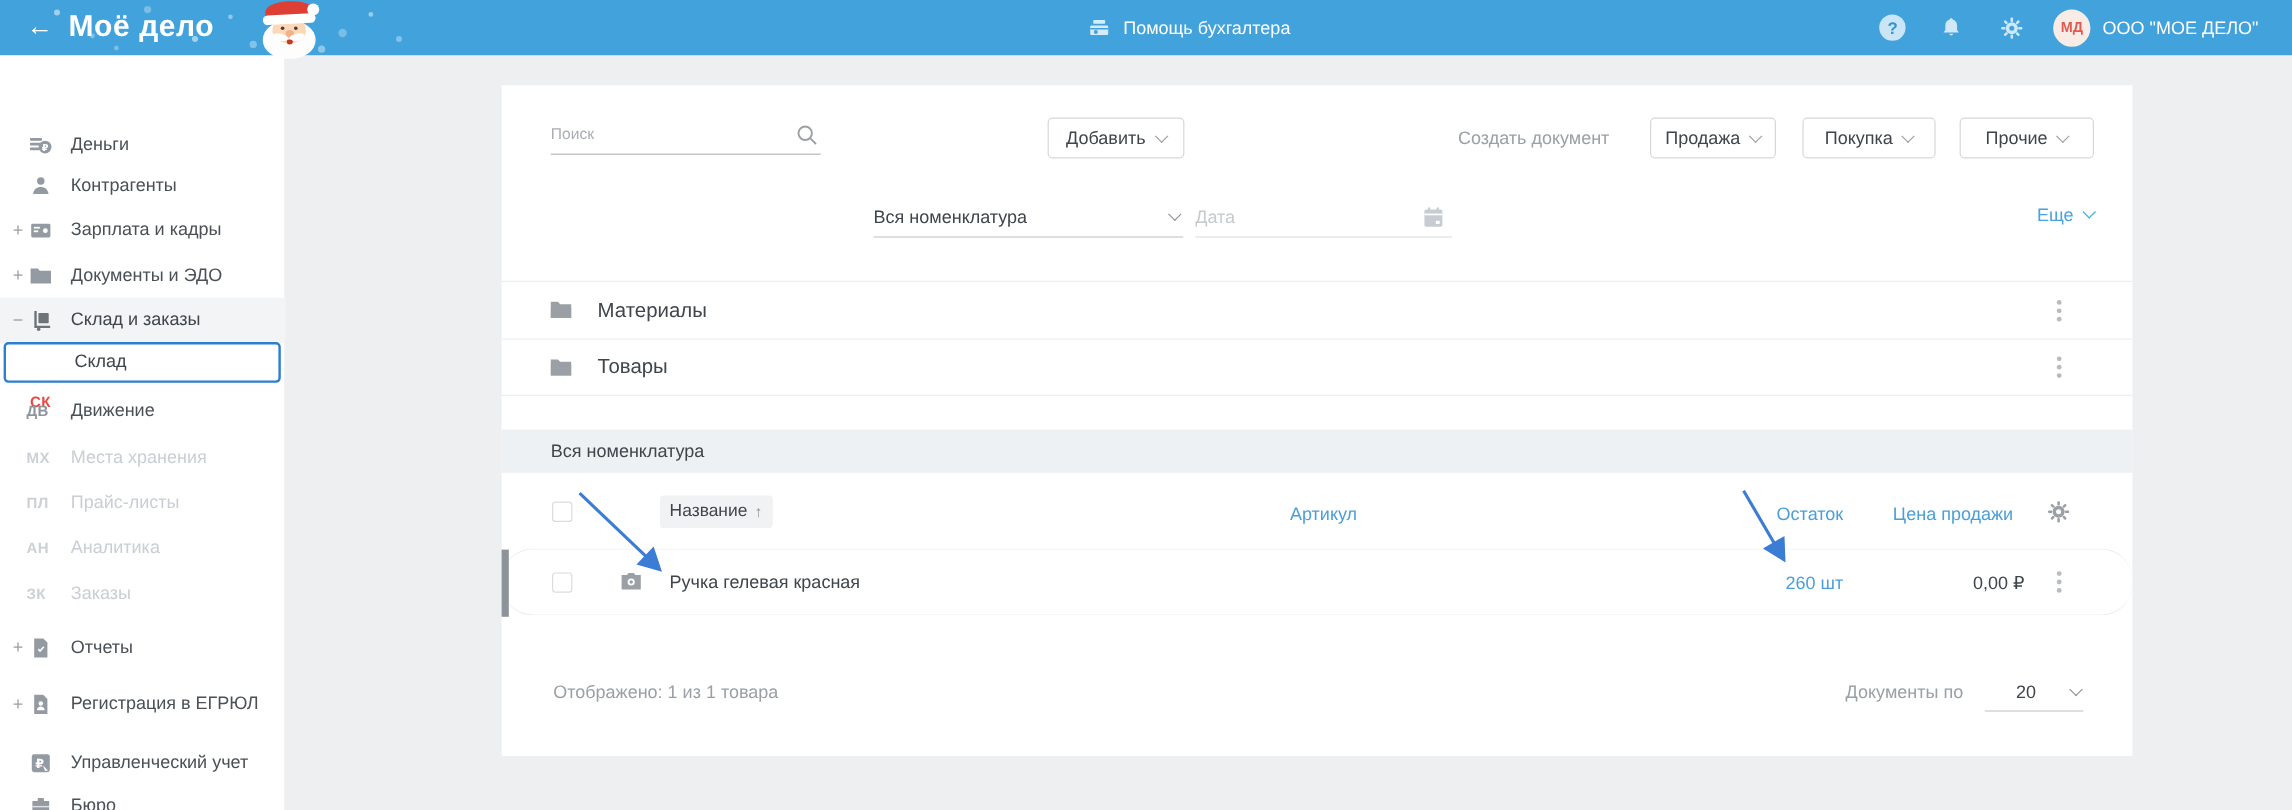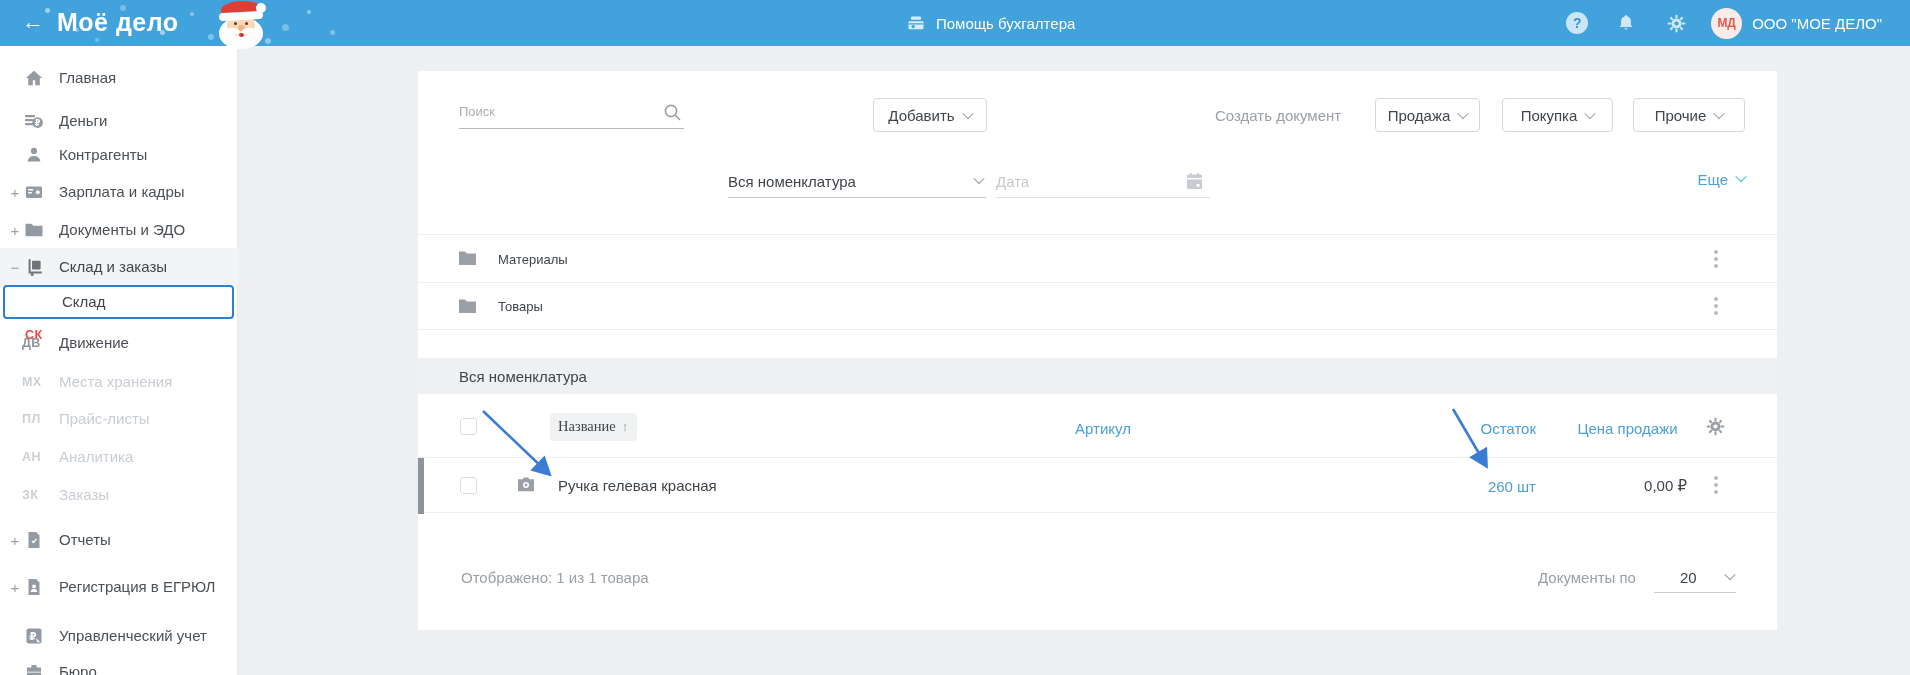--- a/index.html
+++ b/index.html
@@ -56,35 +56,35 @@
   .u-select { position:absolute; top:95px; height:32px; border-bottom:1px solid #c6cacd; font-size:15px; color:#3f454b; cursor:pointer; display:flex; align-items:center; }
   .u-select .chev { position:absolute; right:3px; top:10px; border-color:#8d9399; }
   .date-input { position:absolute; left:578px; top:95px; width:214px; height:32px; border:none; border-bottom:1px solid #dfe2e5; outline:none; background:transparent; font-size:15px; color:#3f454b; padding-right:28px; font-family:inherit; }
   .date-input::placeholder { color:#c5cacf; }
   .calendar-icon { position:absolute; left:768px; top:101px; cursor:pointer; }
   .more-link { position:absolute; right:32px; top:100px; display:flex; align-items:center; gap:9px; color:#49a3df; font-size:15px; cursor:pointer; }
   .more-link .chev { border-color:#4ab2d8; margin-top:-3px; }
 
   .folder-row { position:absolute; left:0; width:1359px; height:48px; border-top:1px solid #eceef0; cursor:pointer; }
   .folder-row .f-icon { position:absolute; left:40px; top:15px; }
-  .folder-row .f-label { position:absolute; left:80px; top:50%; transform:translateY(-50%); font-size:13px; color:#3f454b; }
+  .folder-row .f-label { position:absolute; left:80px; top:50%; transform:translateY(-50%); font-size:17px; color:#3f454b; }
   .kebab { position:absolute; right:56px; top:50%; transform:translateY(-50%); display:flex; flex-direction:column; gap:3px; cursor:pointer; padding:3px; }
   .kebab i { width:4px; height:4px; border-radius:50%; background:#b7bcc1; display:block; }
 
   .section-bar { position:absolute; left:0; top:287px; width:1359px; height:36px; background:#eef1f3; display:flex; align-items:center; }
   .section-bar span { margin-left:41px; font-size:15px; color:#3f454b; }
 
   .checkbox { position:absolute; width:17px; height:17px; border:1.5px solid #d9dce0; border-radius:3px; background:#fff; cursor:pointer; }
   .th-area { position:absolute; left:0; top:323px; width:1359px; height:63px; }
-  .chip { position:absolute; left:132px; top:19px; background:#f1f2f3; border-radius:3px; padding:5px 9px 6px 8px; font-size:14.5px; color:#3f454b; cursor:pointer; display:flex; gap:6px; align-items:center;font-family:Liberation Serif, serif; }
+  .chip { position:absolute; left:132px; top:19px; background:#f1f2f3; border-radius:3px; padding:5px 9px 6px 8px; font-size:14.5px; color:#3f454b; cursor:pointer; display:flex; gap:6px; align-items:center; }
   .chip .arr { color:#8d9399; font-size:13px; }
   .col-link { position:absolute; font-size:15px; color:#4a9fd8; cursor:pointer; top:26px; }
   .gear-sm { position:absolute; left:1287px; top:22px; cursor:pointer; }
 
-  .prod-row { position:absolute; left:0; top:386px; width:1359px; height:56px; border-top:1px solid #eceef0; border-bottom:1px solid #eceef0; }
+  .prod-row { position:absolute; left:0; top:386px; width:1359px; height:56px; border-top:1px solid #eceef0; border-bottom:1px solid #eceef0;border-radius:26px; }
   .row-marker { position:absolute; left:0; top:0; width:6px; height:56px; background:#8d9399; }
   .camera-icon { position:absolute; left:99px; top:19px; }
   .prod-name { position:absolute; left:140px; top:19px; font-size:15px; color:#3f454b; }
   .stock-link { position:absolute; left:1000px; width:118px; top:20px; text-align:right; font-size:15px; color:#4a9fd8; cursor:pointer; }
   .price-val { position:absolute; left:1150px; width:119px; top:19px; text-align:right; font-size:15px; color:#3f454b; }
 
   .shown-label { position:absolute; left:43px; top:498px; font-size:15px; color:#9aa0a6; }
   .perpage-label { position:absolute; left:1120px; top:498px; font-size:15px; color:#9aa0a6; }
   .perpage-select { position:absolute; left:1236px; top:492px; width:82px; height:30px; border-bottom:1px solid #c6cacd; font-size:15px; color:#3f454b; cursor:pointer; }
   .perpage-select .val { position:absolute; left:6px; top:6px;margin-left:20px; }
@@ -160,28 +160,20 @@
           <circle cx="10" cy="10" r="2" fill="#41a2dc"></circle>
         </svg>
     </span>
     <span class="avatar">МД</span>
     <span class="company">ООО "МОЕ ДЕЛО"</span>
   </div>
 </div>
 
 <div class="sidebar">
 
-  <div class="sb-item" style="top:13px">
-    <span class="sb-icon">
-        <svg width="20" height="20" viewBox="0 0 20 20" fill="#939aa2">
-          <path d="M10 2.8 1.8 10h2.4v7.2h4.6v-5h2.4v5h4.6V10h2.4z"></path>
-        </svg>
-      </span>
-    <span class="sb-label">Главная</span>
-  </div>
 
   <div class="sb-item" style="top:56px">
     <span class="sb-icon">
         <svg width="20" height="20" viewBox="0 0 20 20" fill="#939aa2">
           <rect x="1" y="4" width="10" height="2.2" rx="0.6"></rect>
           <rect x="1" y="8" width="8.5" height="2.2" rx="0.6"></rect>
           <rect x="1" y="12" width="10" height="2.2" rx="0.6"></rect>
           <circle cx="13.6" cy="11.6" r="5.3"></circle>
           <text x="13.6" y="14.5" font-size="8" font-weight="bold" fill="#fff" text-anchor="middle">₽</text>
         </svg>

